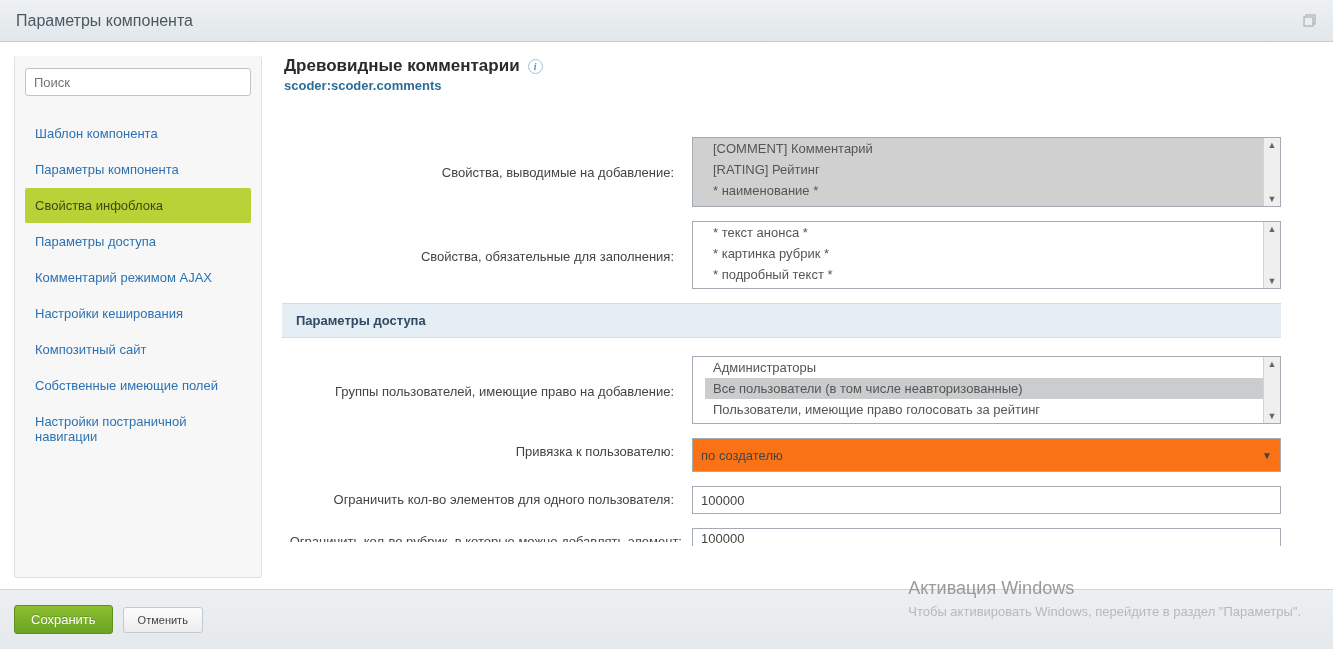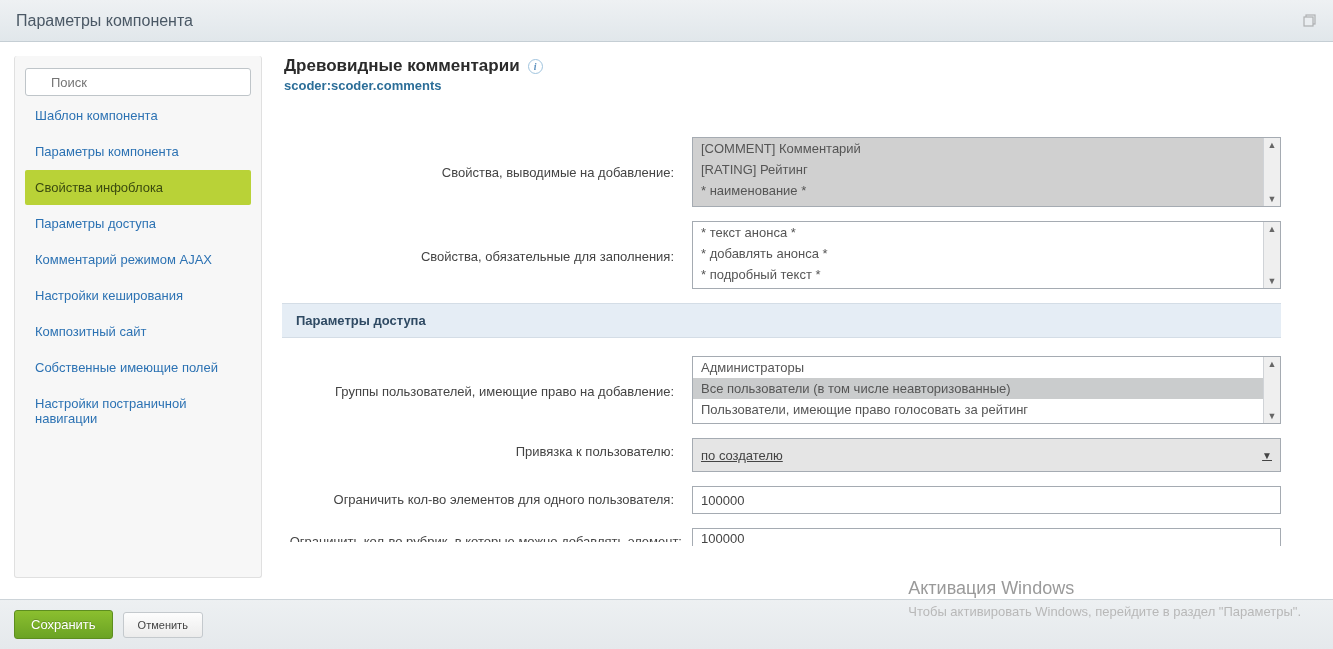--- a/index.html
+++ b/index.html
@@ -5,60 +5,60 @@
 * { box-sizing: border-box; margin: 0; padding: 0; }
 body { font-family: Arial, Helvetica, sans-serif; font-size: 13px; color: #333; background: #fff; width: 1333px; height: 649px; overflow: hidden; position: relative; }
 
 .header-bar { background: linear-gradient(#eef1f3, #e1e7eb); border-bottom: 1px solid #c5ced4; height: 42px; display: flex; align-items: center; padding: 0 16px; justify-content: space-between; }
 .header-title { font-size: 16px; color: #4a5865; font-weight: normal; }
 .header-icon { width: 14px; height: 14px; opacity: 0.5; }
 
 .main-layout { display: flex; height: 548px; }
 
 .sidebar { width: 248px; min-width: 248px; background: #f7f7f7; border: 1px solid #e0e0e0; border-top: none; margin: 14px 0 0 14px; border-radius: 3px; padding: 12px 10px; height: 522px; }
-.search-box { width: 100%; height: 28px; border: 1px solid #bfc5c9; border-radius: 3px; padding: 0 25px; font-size: 13px; color: #666; margin-bottom: 2px; }
+.search-box { width: 100%; height: 28px; border: 1px solid #bfc5c9; border-radius: 3px; padding: 0 8px; font-size: 13px; color: #666; margin-bottom: 20px; }
 
 .sidebar-item { padding: 10px 10px; color: #2c72b3; font-size: 13px; cursor: pointer; border-radius: 2px; margin-bottom: 1px; }
 .sidebar-item.active { background: #b9d237; color: #3a4a0f; }
 
 .content { flex: 1; padding: 14px 0 0 22px; overflow: hidden; }
 .content-title-row { display: flex; align-items: center; gap: 8px; }
 .content-title { font-size: 17px; font-weight: bold; color: #2b2b2b; }
 .info-icon { width: 15px; height: 15px; border: 1px solid #a0c4de; border-radius: 50%; display: inline-flex; align-items: center; justify-content: center; color: #5b90be; font-size: 10px; font-weight: bold; font-style: italic; font-family: serif; }
 .content-sub { color: #2c6e98; font-size: 13px; font-weight: bold; margin-top: 2px; }
 
 .form-area { margin-top: 44px; }
 .form-row { display: flex; align-items: flex-start; margin-bottom: 14px; }
 .form-label { width: 408px; text-align: right; padding-right: 18px; padding-top: 28px; color: #444; }
 .form-label.single { padding-top: 6px; }
 .form-control { flex: 1; padding-right: 52px; }
 
-.multi-select { width: 100%; border: 1px solid #a5abb2; background: #fff; font-size: 13px; color: #555; position: relative; }
+.multi-select { width: 100%; border: 1px solid #a5abb2; background: #fff; font-size: 13px; color: #555; position: relative; padding-left: 12px; }
 .multi-select .option { padding: 3px 8px; }
 .multi-select.greyed { background: #d0d0d0; }
 .multi-select .option.selected { background: #cacccd; }
 .ms-scroll { position: absolute; right: 0; top: 0; bottom: 0; width: 17px; background: #efefef; border-left: 1px solid #d0d3d7; display:flex; flex-direction:column; justify-content:space-between; align-items:center; }
 .ms-scroll .arr { font-size: 9px; color: #666; padding: 2px 0; }
 .select-h1 { height: 70px; overflow: hidden; }
 .select-h2 { height: 68px; overflow: hidden; }
 .select-h3 { height: 68px; overflow: hidden; }
 
 .section-header { background: #e5edf5; padding: 9px 14px; font-weight: bold; color: #2f4a63; margin: 10px 0 18px 0; border-top: 1px solid #d4dde6; border-bottom: 1px solid #d4dde6; margin-left: -2px; margin-right: 52px; }
 
-.dropdown { width: 100%; height: 28px; border: 1px solid #a5abb2; background: #e5e5e5; padding: 16px 8px; font-size: 13px; color: #444; display: flex; align-items: center; justify-content: space-between; text-decoration: underline; }
+.dropdown { width: 100%; height: 28px; border: 1px solid #a5abb2; background: #f97316; padding: 16px 8px; font-size: 13px; color: #444; display: flex; align-items: center; justify-content: space-between; }
 .dropdown .chev { font-size: 10px; color: #444; }
 
 .text-input { width: 100%; height: 28px; border: 1px solid #a5abb2; padding: 0 8px; font-size: 13px; color: #444; }
 
 .cut-row { display: flex; align-items: flex-start; }
 .cut-label { width: 408px; text-align: right; padding-right: 10px; padding-top: 6px; color: #444; height: 14px; overflow: hidden; }
 .cut-input { flex: 1; padding-right: 52px; }
 .cut-input .text-input { height: 18px; border-bottom: none; overflow: hidden; padding-top: 2px; }
 
-.footer { position: absolute; bottom: 0; left: 0; right: 0; height: 50px; background: linear-gradient(#edf0f2, #e5e9ec); border-top: 1px solid #cdd4d9; display: flex; align-items: center; padding: 0 14px; gap: 10px; }
+.footer { position: absolute; bottom: 0; left: 0; right: 0; height: 60px; background: linear-gradient(#edf0f2, #e5e9ec); border-top: 1px solid #cdd4d9; display: flex; align-items: center; padding: 0 14px; gap: 10px; }
 .btn-save { background: linear-gradient(#8bbf2f, #6ba324); color: #fff; border: 1px solid #5d8e1f; border-radius: 3px; padding: 6px 16px; font-size: 13px; cursor: pointer; text-shadow: 0 -1px 0 rgba(0,0,0,0.2); }
 .btn-cancel { background: linear-gradient(#fdfdfd, #ececec); color: #444; border: 1px solid #c4c9cd; border-radius: 3px; padding: 6px 14px; font-size: 11px; cursor: pointer; }
 
 .watermark { position: absolute; right: 32px; bottom: 28px; color: #b8b8b8; font-size: 13px; text-align: left; pointer-events: none; line-height: 1.4; }
 .watermark .wt { font-size: 18px; color: #9a9a9a; margin-bottom: 2px; margin-top: 8px; }
 </style>
 </head>
 <body>
 
 <div class="header-bar">
@@ -108,21 +108,21 @@
               </div>
           </div>
         </div>
       </div>
 
       <div class="form-row">
         <div class="form-label">Свойства, обязательные для заполнения:</div>
         <div class="form-control">
           <div class="multi-select select-h2">
             <div class="option">* текст анонса *</div>
-            <div class="option">* добавлять анонса *</div>
+            <div class="option">* картинка рубрик *</div>
             <div class="option">* подробный текст *</div>
             <div class="ms-scroll">
                 <span class="arr">▲</span>
                 <span class="arr">▼</span>
               </div>
           </div>
         </div>
       </div>
 
       <div class="section-header">Параметры доступа</div>

